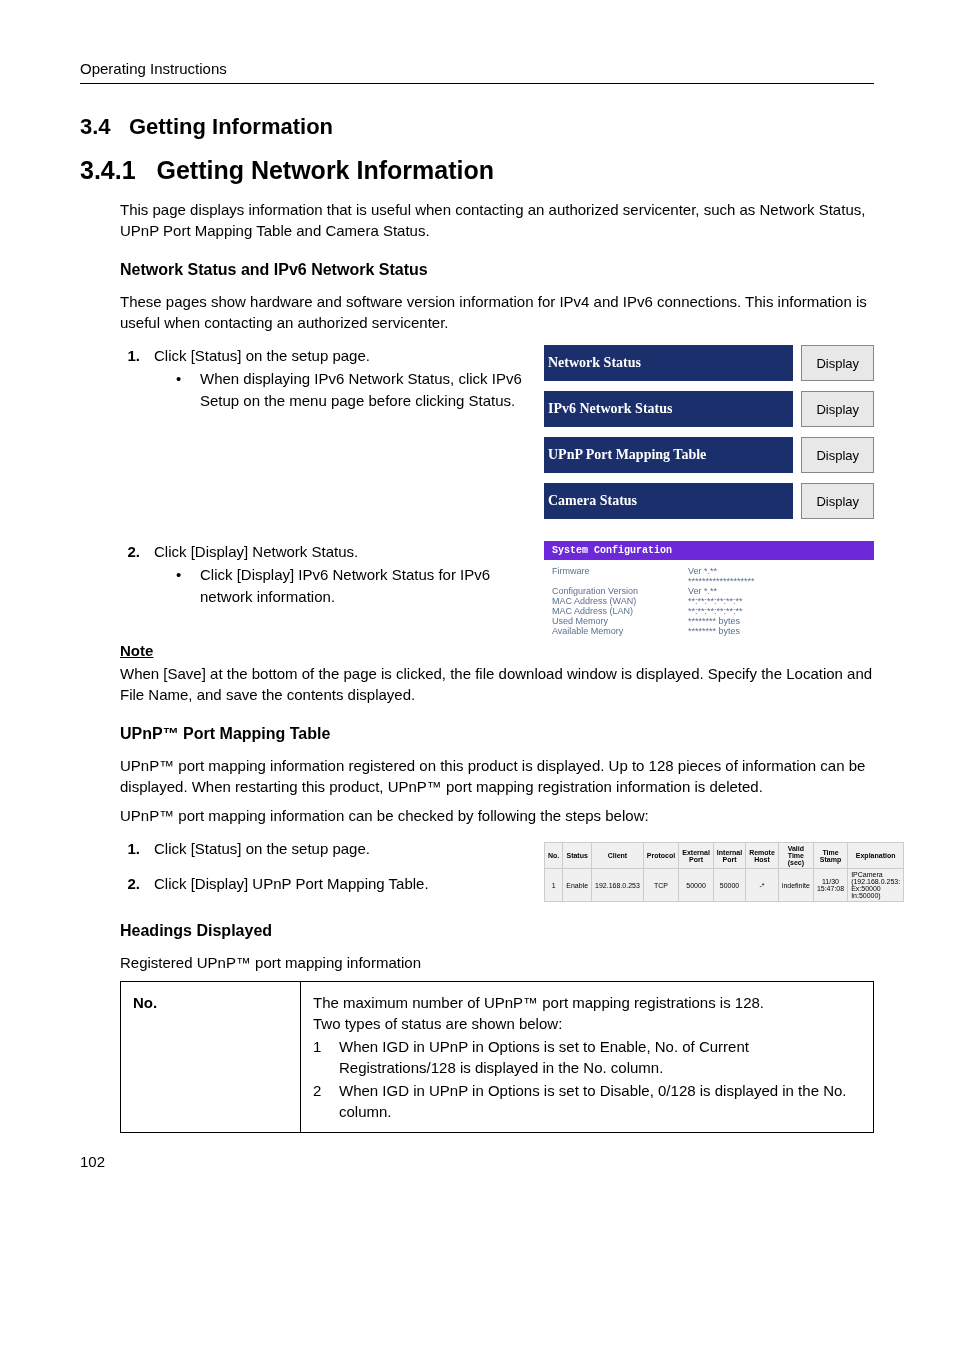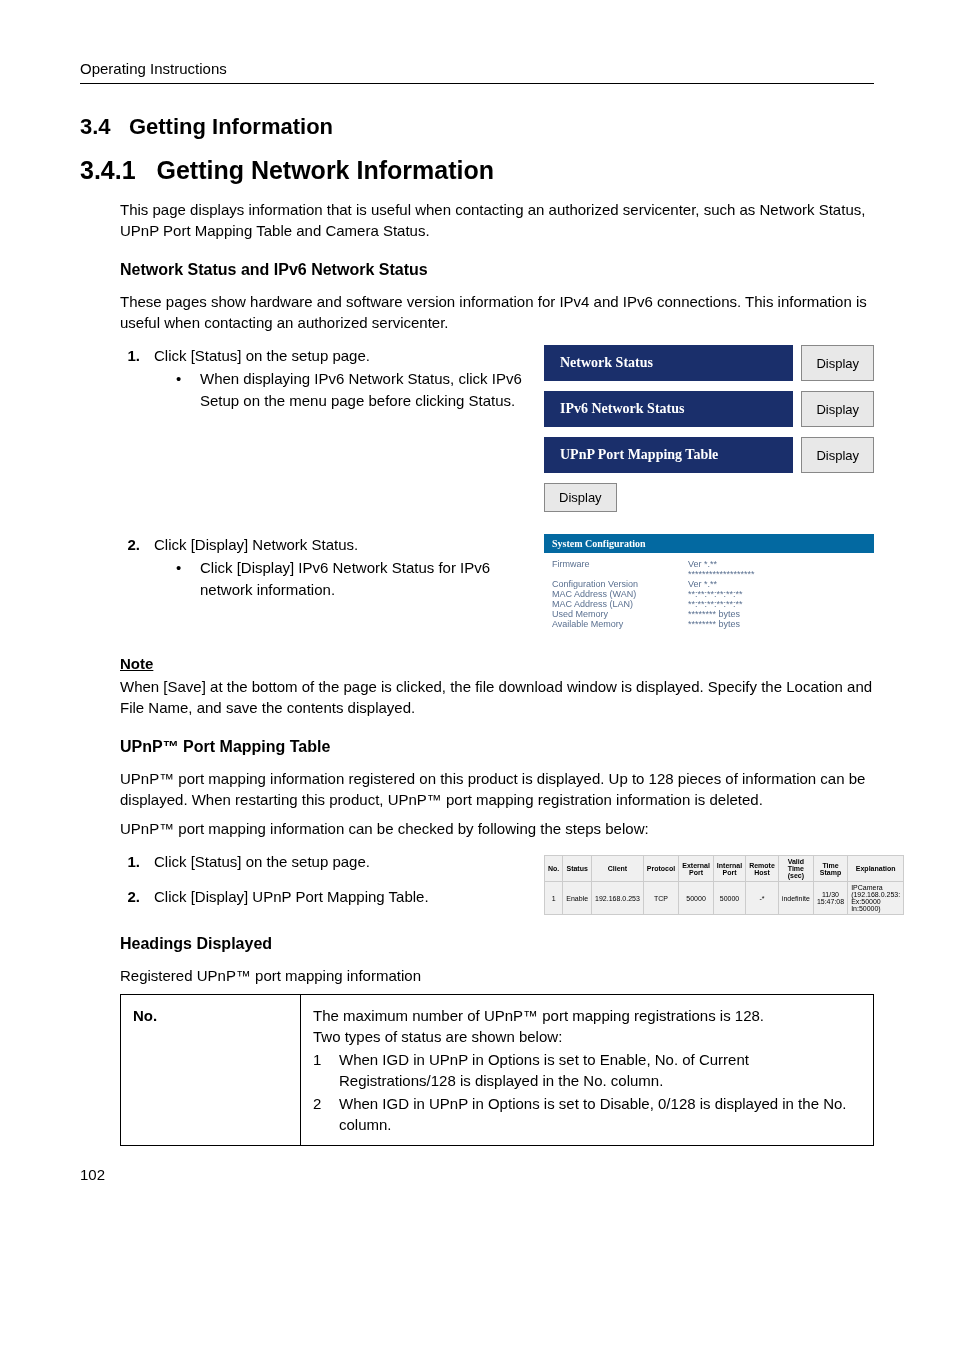--- a/index.html
+++ b/index.html
@@ -83,62 +83,61 @@
     .panel-row {
       display: flex;
       margin-bottom: 10px;
       gap: 8px;
     }
     .panel-label {
       background: #1a2f6b;
       color: #fff;
       font-weight: bold;
       font-size: 14px;
-      padding: 10px 16px;
+      padding: 10px 4px;
       flex: 1;
       font-family: 'Times New Roman', serif;
     }
     .panel-button {
       background: #e8e8e8;
       border: 1px solid #888;
       font-size: 13px;
       padding: 6px 14px;
       min-width: 68px;
       text-align: center;
       display: flex;
       align-items: center;
       justify-content: center;
     }
     .sysconf-panel {
       width: 330px;
     }
     .sysconf-header {
-      background: #0369a1;
+      background: #6d28d9;
       color: #fff;
       font-size: 10px;
       font-weight: bold;
       padding: 4px 8px;
-      font-family: Liberation Serif, serif;
+      font-family: Liberation Mono, monospace;
     }
     .sysconf-body {
       font-size: 9px;
       padding: 6px 8px;
       color: #5a7090;
     }
     .sysconf-row {
       display: flex;
     }
     .sysconf-key {
       width: 136px;
     }
     .note-heading {
       font-weight: bold;
       font-size: 15px;
       margin-left: 40px;
-      margin-top: 20px;
       margin-bottom: 4px;
       text-decoration: underline;
     }
     .note-text {
       font-size: 15px;
       line-height: 1.4;
       margin-left: 40px;
     }
     .upnp-table {
       width: 330px;
@@ -227,20 +226,21 @@
     </div>
     <div class="panel-row">
       <div class="panel-label">IPv6 Network Status</div>
       <div class="panel-button">Display</div>
     </div>
     <div class="panel-row">
       <div class="panel-label">UPnP Port Mapping Table</div>
       <div class="panel-button">Display</div>
     </div>
     <div class="panel-row">
+      <div class="panel-label">Camera Status</div>
       <div class="panel-button">Display</div>
     </div>
   </div>
 </div>
 
 <div class="section-row indent-1">
   <div class="section-left">
     <div class="num-list-item">
       <div class="num-list-num">2.</div>
       <div>

